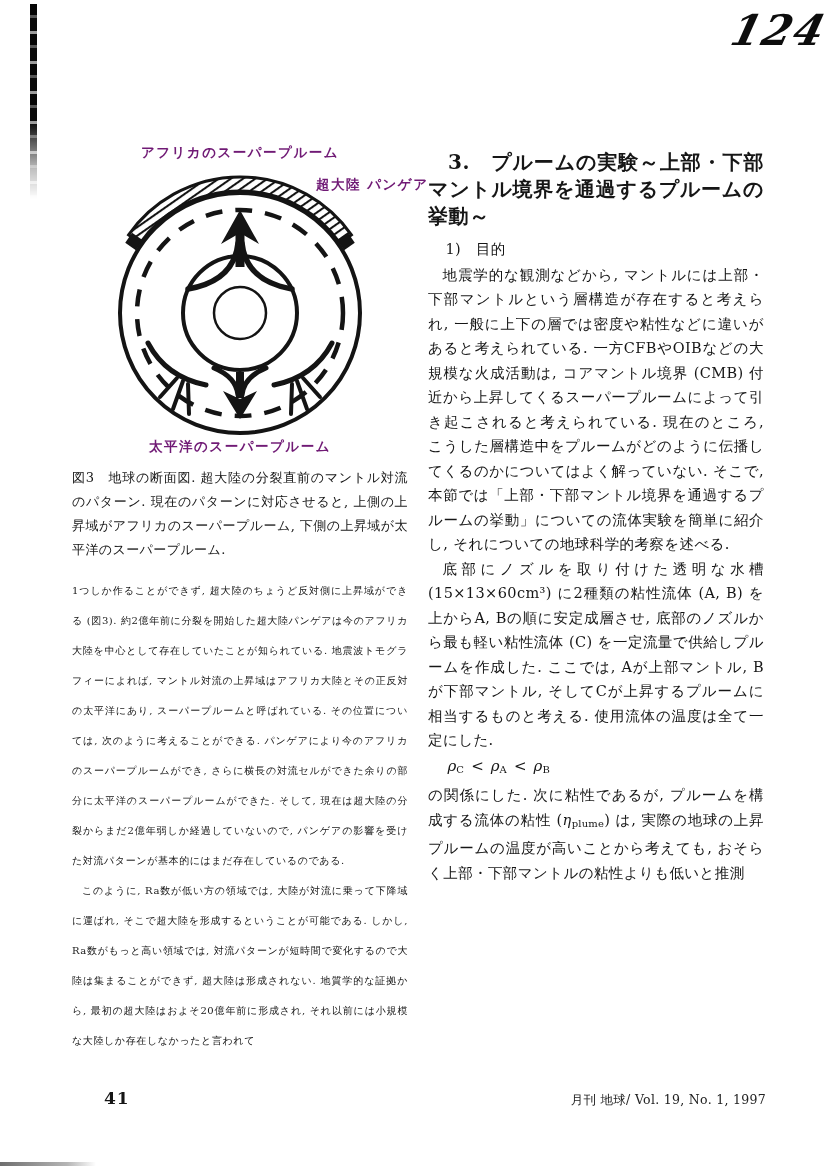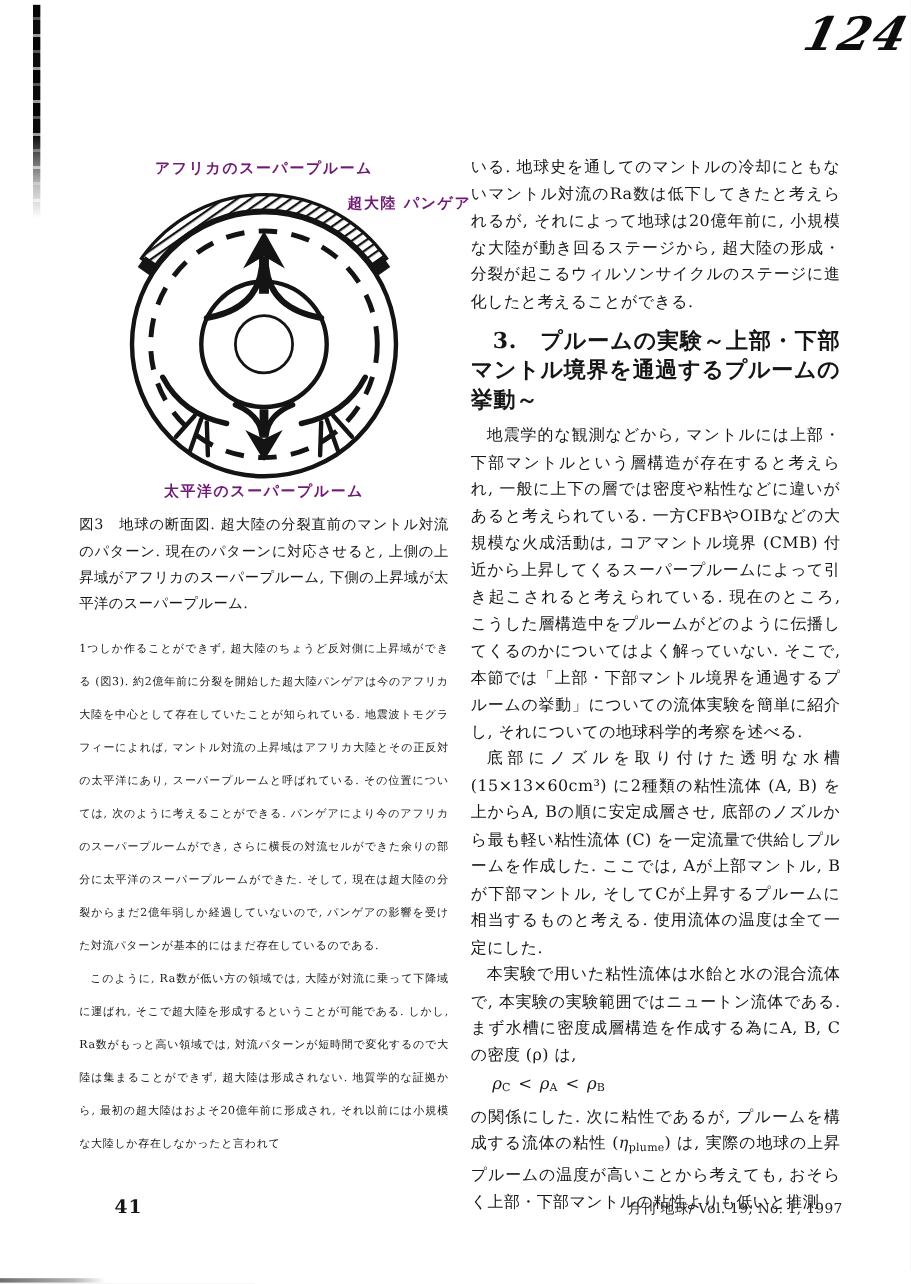--- a/index.html
+++ b/index.html
@@ -217,31 +217,30 @@
       </div>
 
       <p class="caption">図3　地球の断面図. 超大陸の分裂直前のマントル対流のパターン. 現在のパターンに対応させると, 上側の上昇域がアフリカのスーパープルーム, 下側の上昇域が太平洋のスーパープルーム.</p>
 
       <p class="body left-body-start">1つしか作ることができず, 超大陸のちょうど反対側に上昇域ができる (図3). 約2億年前に分裂を開始した超大陸パンゲアは今のアフリカ大陸を中心として存在していたことが知られている. 地震波トモグラフィーによれば, マントル対流の上昇域はアフリカ大陸とその正反対の太平洋にあり, スーパープルームと呼ばれている. その位置については, 次のように考えることができる. パンゲアにより今のアフリカのスーパープルームができ, さらに横長の対流セルができた余りの部分に太平洋のスーパープルームができた. そして, 現在は超大陸の分裂からまだ2億年弱しか経過していないので, パンゲアの影響を受けた対流パターンが基本的にはまだ存在しているのである.</p>
       <p class="body indent">このように, Ra数が低い方の領域では, 大陸が対流に乗って下降域に運ばれ, そこで超大陸を形成するということが可能である. しかし, Ra数がもっと高い領域では, 対流パターンが短時間で変化するので大陸は集まることができず, 超大陸は形成されない. 地質学的な証拠から, 最初の超大陸はおよそ20億年前に形成され, それ以前には小規模な大陸しか存在しなかったと言われて</p>
     </div>
 
     <div class="col right-col">
 
-      <p class="body">いる. 地球史を通してのマントルの冷却にともないマントル対流のRa数は低下してきたと考えられるが, それによって地球は20億年前に, 小規模な大陸が動き回るステージから, 超大陸の形成・分裂が起こるウィルソンサイクルのステージに進化したと考えることができる.</p>
 
       <h2 class="section-heading">3.　プルームの実験～上部・下部マントル境界を通過するプルームの挙動～</h2>
 
+      <p class="subhead">1)　目的</p>
 
       <p class="body indent">地震学的な観測などから, マントルには上部・下部マントルという層構造が存在すると考えられ, 一般に上下の層では密度や粘性などに違いがあると考えられている. 一方CFBやOIBなどの大規模な火成活動は, コアマントル境界 (CMB) 付近から上昇してくるスーパープルームによって引き起こされると考えられている. 現在のところ, こうした層構造中をプルームがどのように伝播してくるのかについてはよく解っていない. そこで, 本節では「上部・下部マントル境界を通過するプルームの挙動」についての流体実験を簡単に紹介し, それについての地球科学的考察を述べる.</p>
 
 
       <p class="body indent">底部にノズルを取り付けた透明な水槽 (15×13×60cm³) に2種類の粘性流体 (A, B) を上からA, Bの順に安定成層させ, 底部のノズルから最も軽い粘性流体 (C) を一定流量で供給しプルームを作成した. ここでは, Aが上部マントル, Bが下部マントル, そしてCが上昇するプルームに相当するものと考える. 使用流体の温度は全て一定にした.</p>
 
-      <p class="body indent">本実験で用いた粘性流体は水飴と水の混合流体で, 本実験の実験範囲ではニュートン流体である. まず水槽に密度成層構造を作成する為にA, B, Cの密度 (ρ) は,</p>
 
       <p class="formula">
         <span class="rho">ρ</span><sub>C</sub><span class="op">&lt;</span><span class="rho">ρ</span><sub>A</sub><span class="op">&lt;</span><span class="rho">ρ</span><sub>B</sub>
       </p>
 
       <p class="body"><span>の関係にした. 次に粘性であるが, プルームを構成する流体の粘性 (</span><span class="greek">η</span><sub>plume</sub><span>) は, 実際の地球の上昇プルームの温度が高いことから考えても, おそらく上部・下部マントルの粘性よりも低いと推測</span></p>
     </div>
   </div>
 
   <div class="footer">

